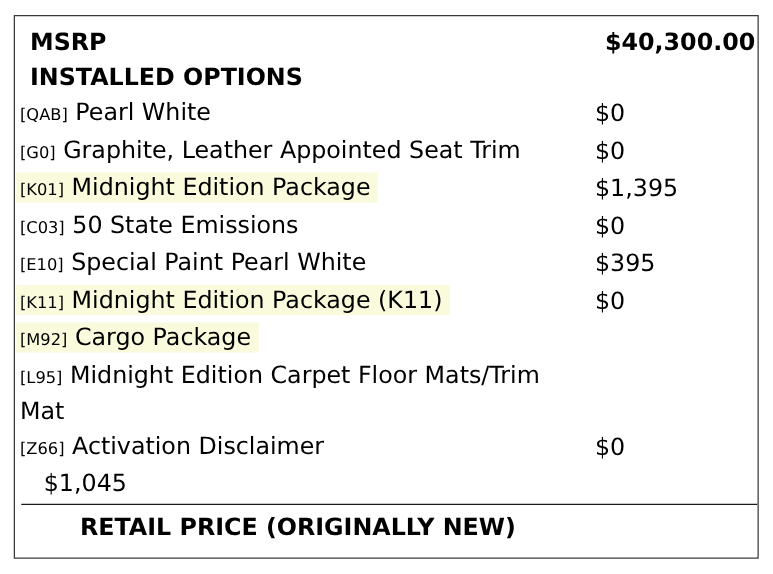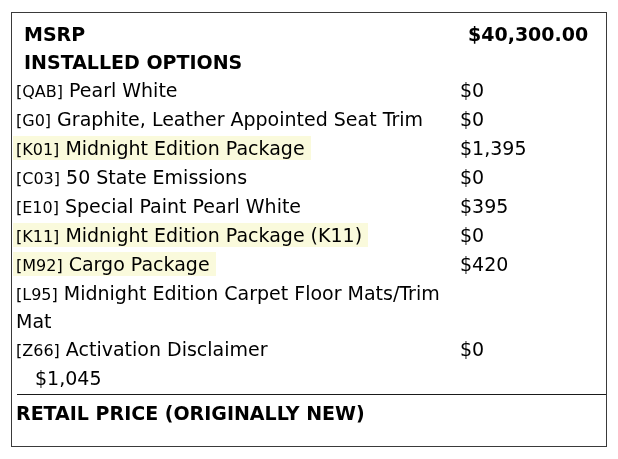--- a/index.html
+++ b/index.html
@@ -18,24 +18,25 @@
     width: 596px;
     height: 435px;
     box-sizing: border-box;
     border: 1px solid var(--border-color, #3a3a3a);
     background: var(--bg-color, #ffffff);
     padding: 8px 8px 6px 4px;
     overflow: hidden;
   }
   .row {
     display: flex;
-    align-items: flex-start;
+    align-items: center;
     line-height: 27px;
     font-size: 19px;
     margin-bottom: 1px;
+    gap: 16px;
   }
   .row .cell-label {
     width: 425px;
     flex: 0 0 425px;
   }
   .row .cell-price {
     flex: 1;
     padding-left: 19px;
     white-space: nowrap;
   }
@@ -43,41 +44,42 @@
   .row.bold-row .cell-price {
     font-weight: bold;
   }
   .row.indent .cell-label {
     padding-left: 8px;
   }
   .header-row .cell-label {
     font-weight: bold;
   }
   .code {
-    font-size: 16px;
+    font-size: 13px;
   }
   .label-text {
     display: inline;
   }
   .label-text.hl {
     background: var(--hl-color, #fafadc);
     padding: 1px 6px 1px 3px;
     margin-left: -3px;
     box-decoration-break: clone;
     -webkit-box-decoration-break: clone;
   }
   .divider {
     border-top: 1px solid #1a1a1a;
     margin: 2px -8px 0 1px;
   }
   .retail .cell-label {
     font-weight: bold;
   }
   .retail {
     padding-top: 5px;
+    margin-left: 48px;
   }
 </style>
 </head>
 <body>
 
 <div class="sticker">
 
   <div class="row bold-row indent">
     <div class="cell-label">MSRP</div>
     <div class="cell-price">$40,300.00</div>
@@ -113,21 +115,20 @@
     <div class="cell-price">$395</div>
   </div>
 
   <div class="row">
     <div class="cell-label"><span class="label-text hl"><span class="code">[K11]</span> <span>Midnight Edition Package (K11)</span></span></div>
     <div class="cell-price">$0</div>
   </div>
 
   <div class="row">
     <div class="cell-label"><span class="label-text hl"><span class="code">[M92]</span> <span>Cargo Package</span></span></div>
-    <div class="cell-price">$420</div>
   </div>
 
   <div class="row">
     <div class="cell-label"><span class="label-text"><span class="code">[L95]</span> <span>Midnight Edition Carpet Floor Mats/Trim Mat</span></span></div>
   </div>
 
   <div class="row">
     <div class="cell-label"><span class="label-text"><span class="code">[Z66]</span> <span>Activation Disclaimer</span></span></div>
     <div class="cell-price">$0</div>
   </div>

